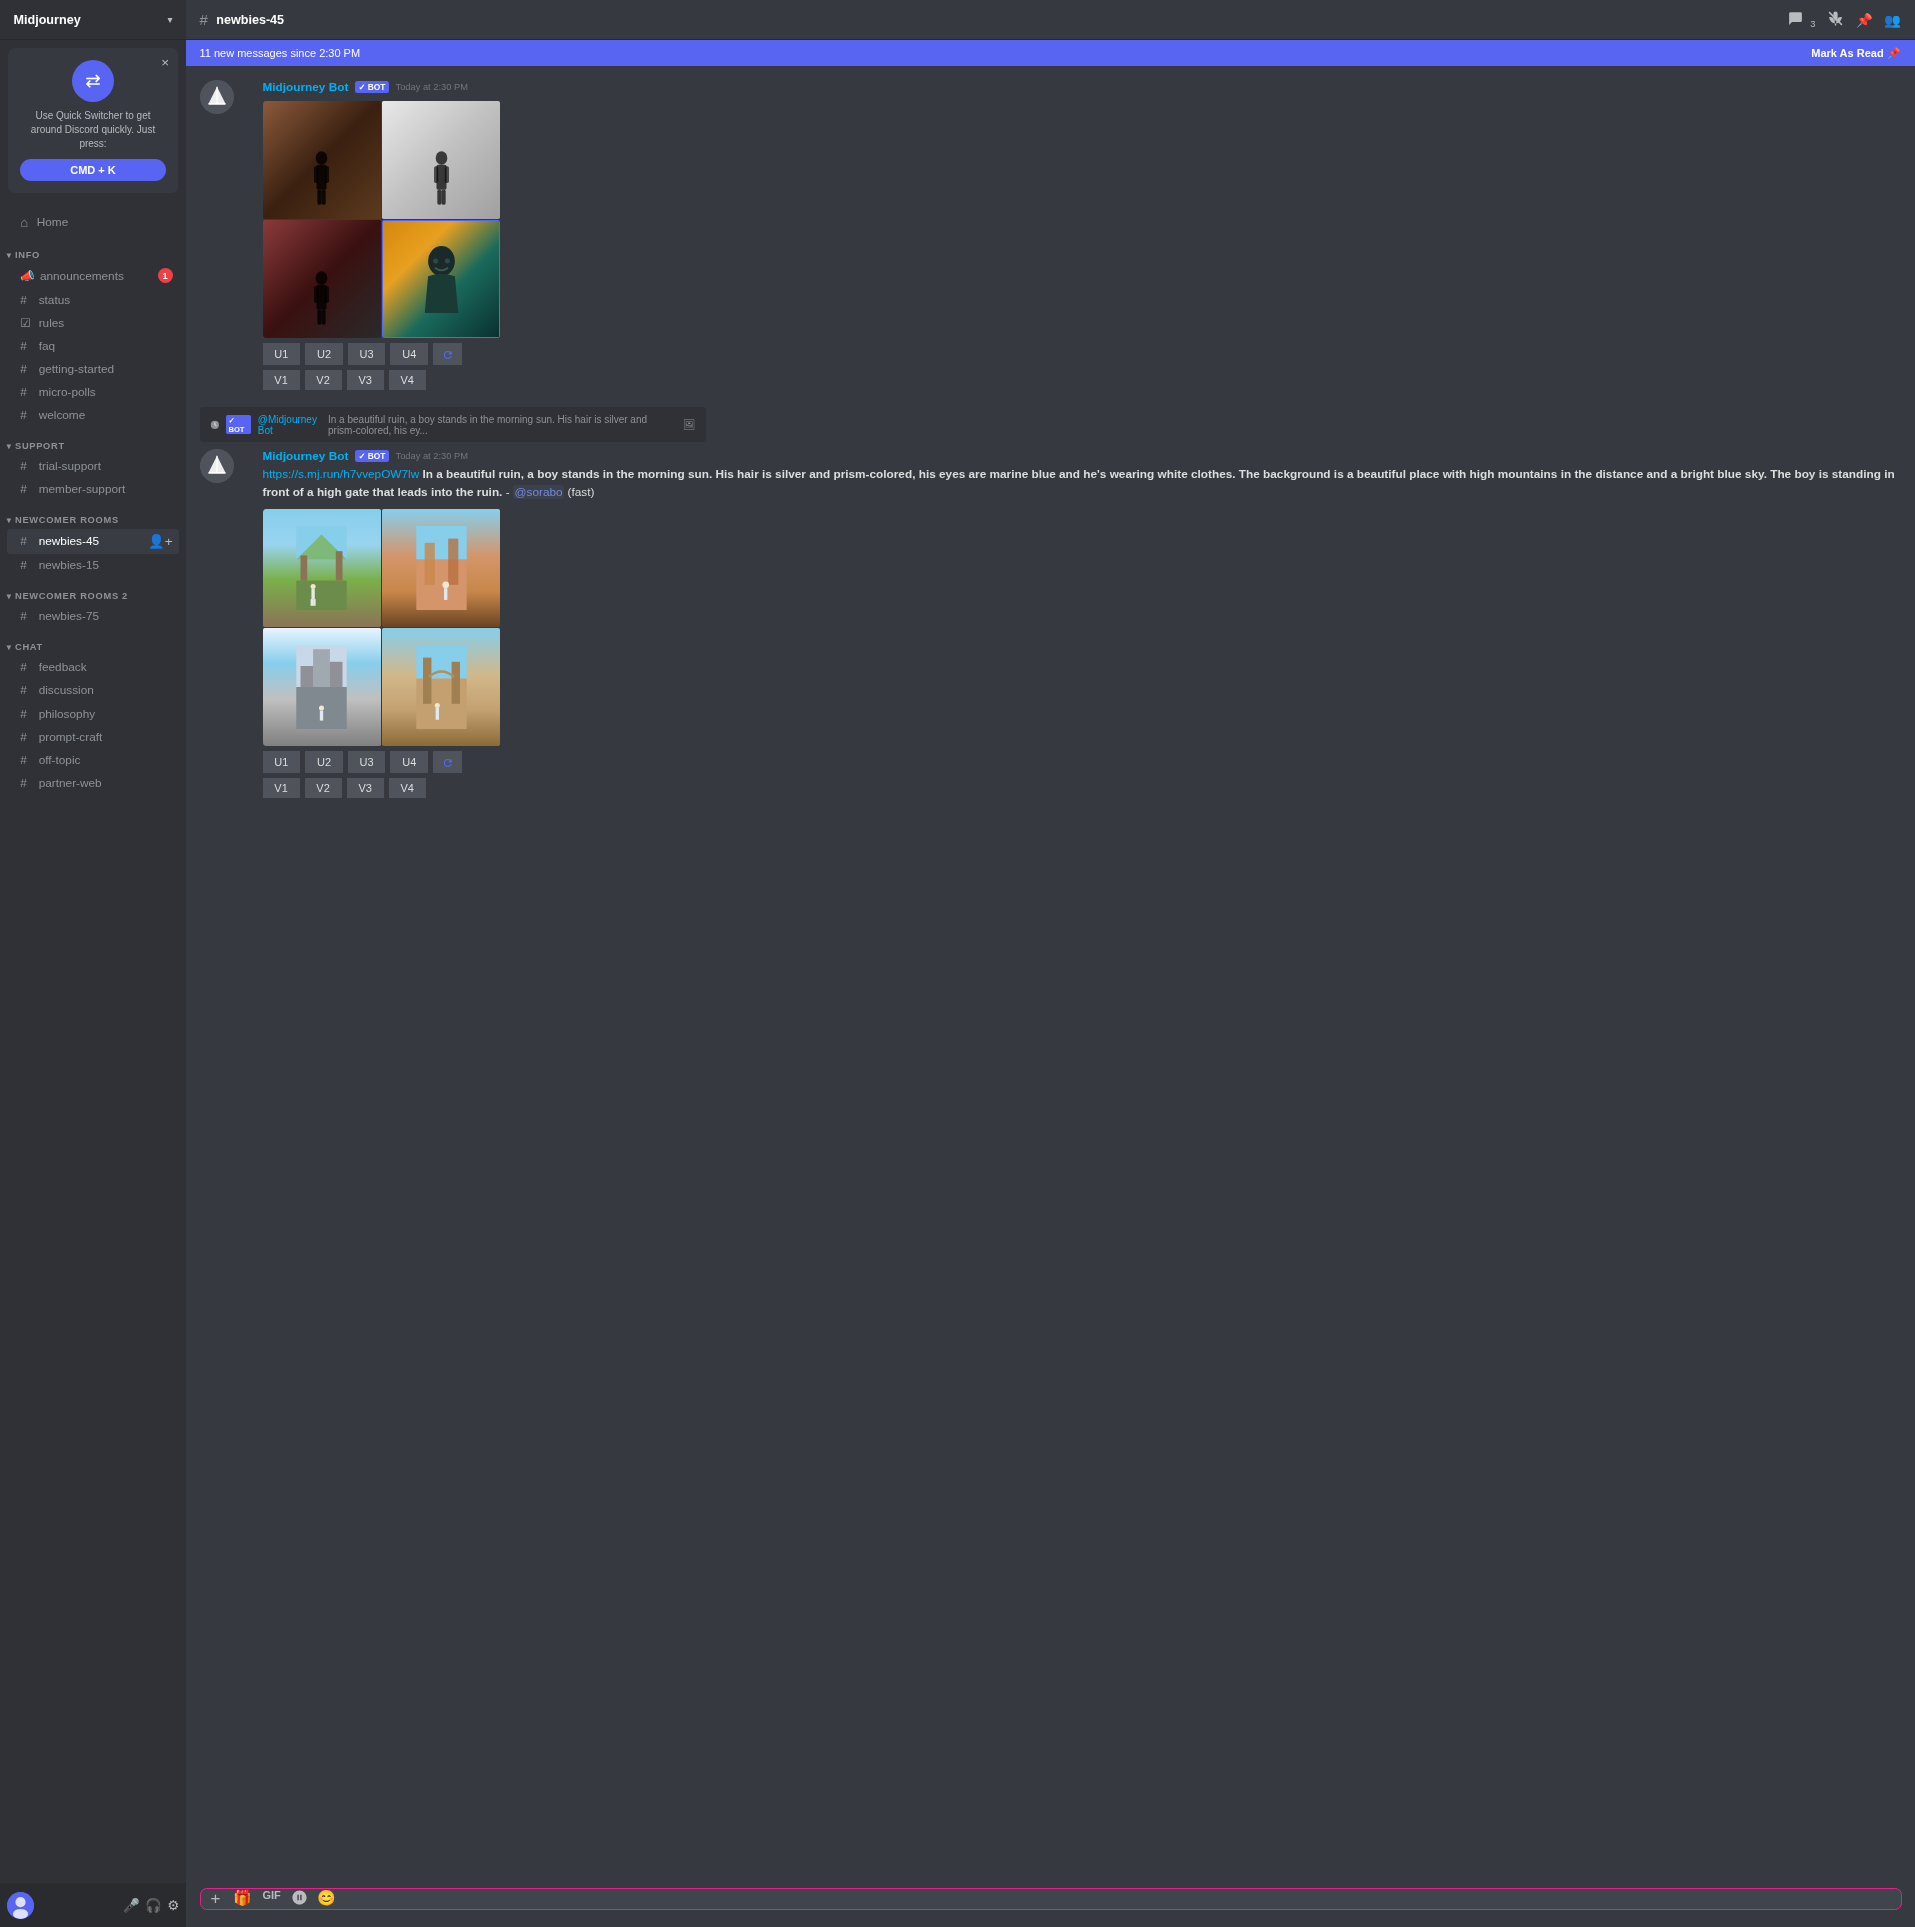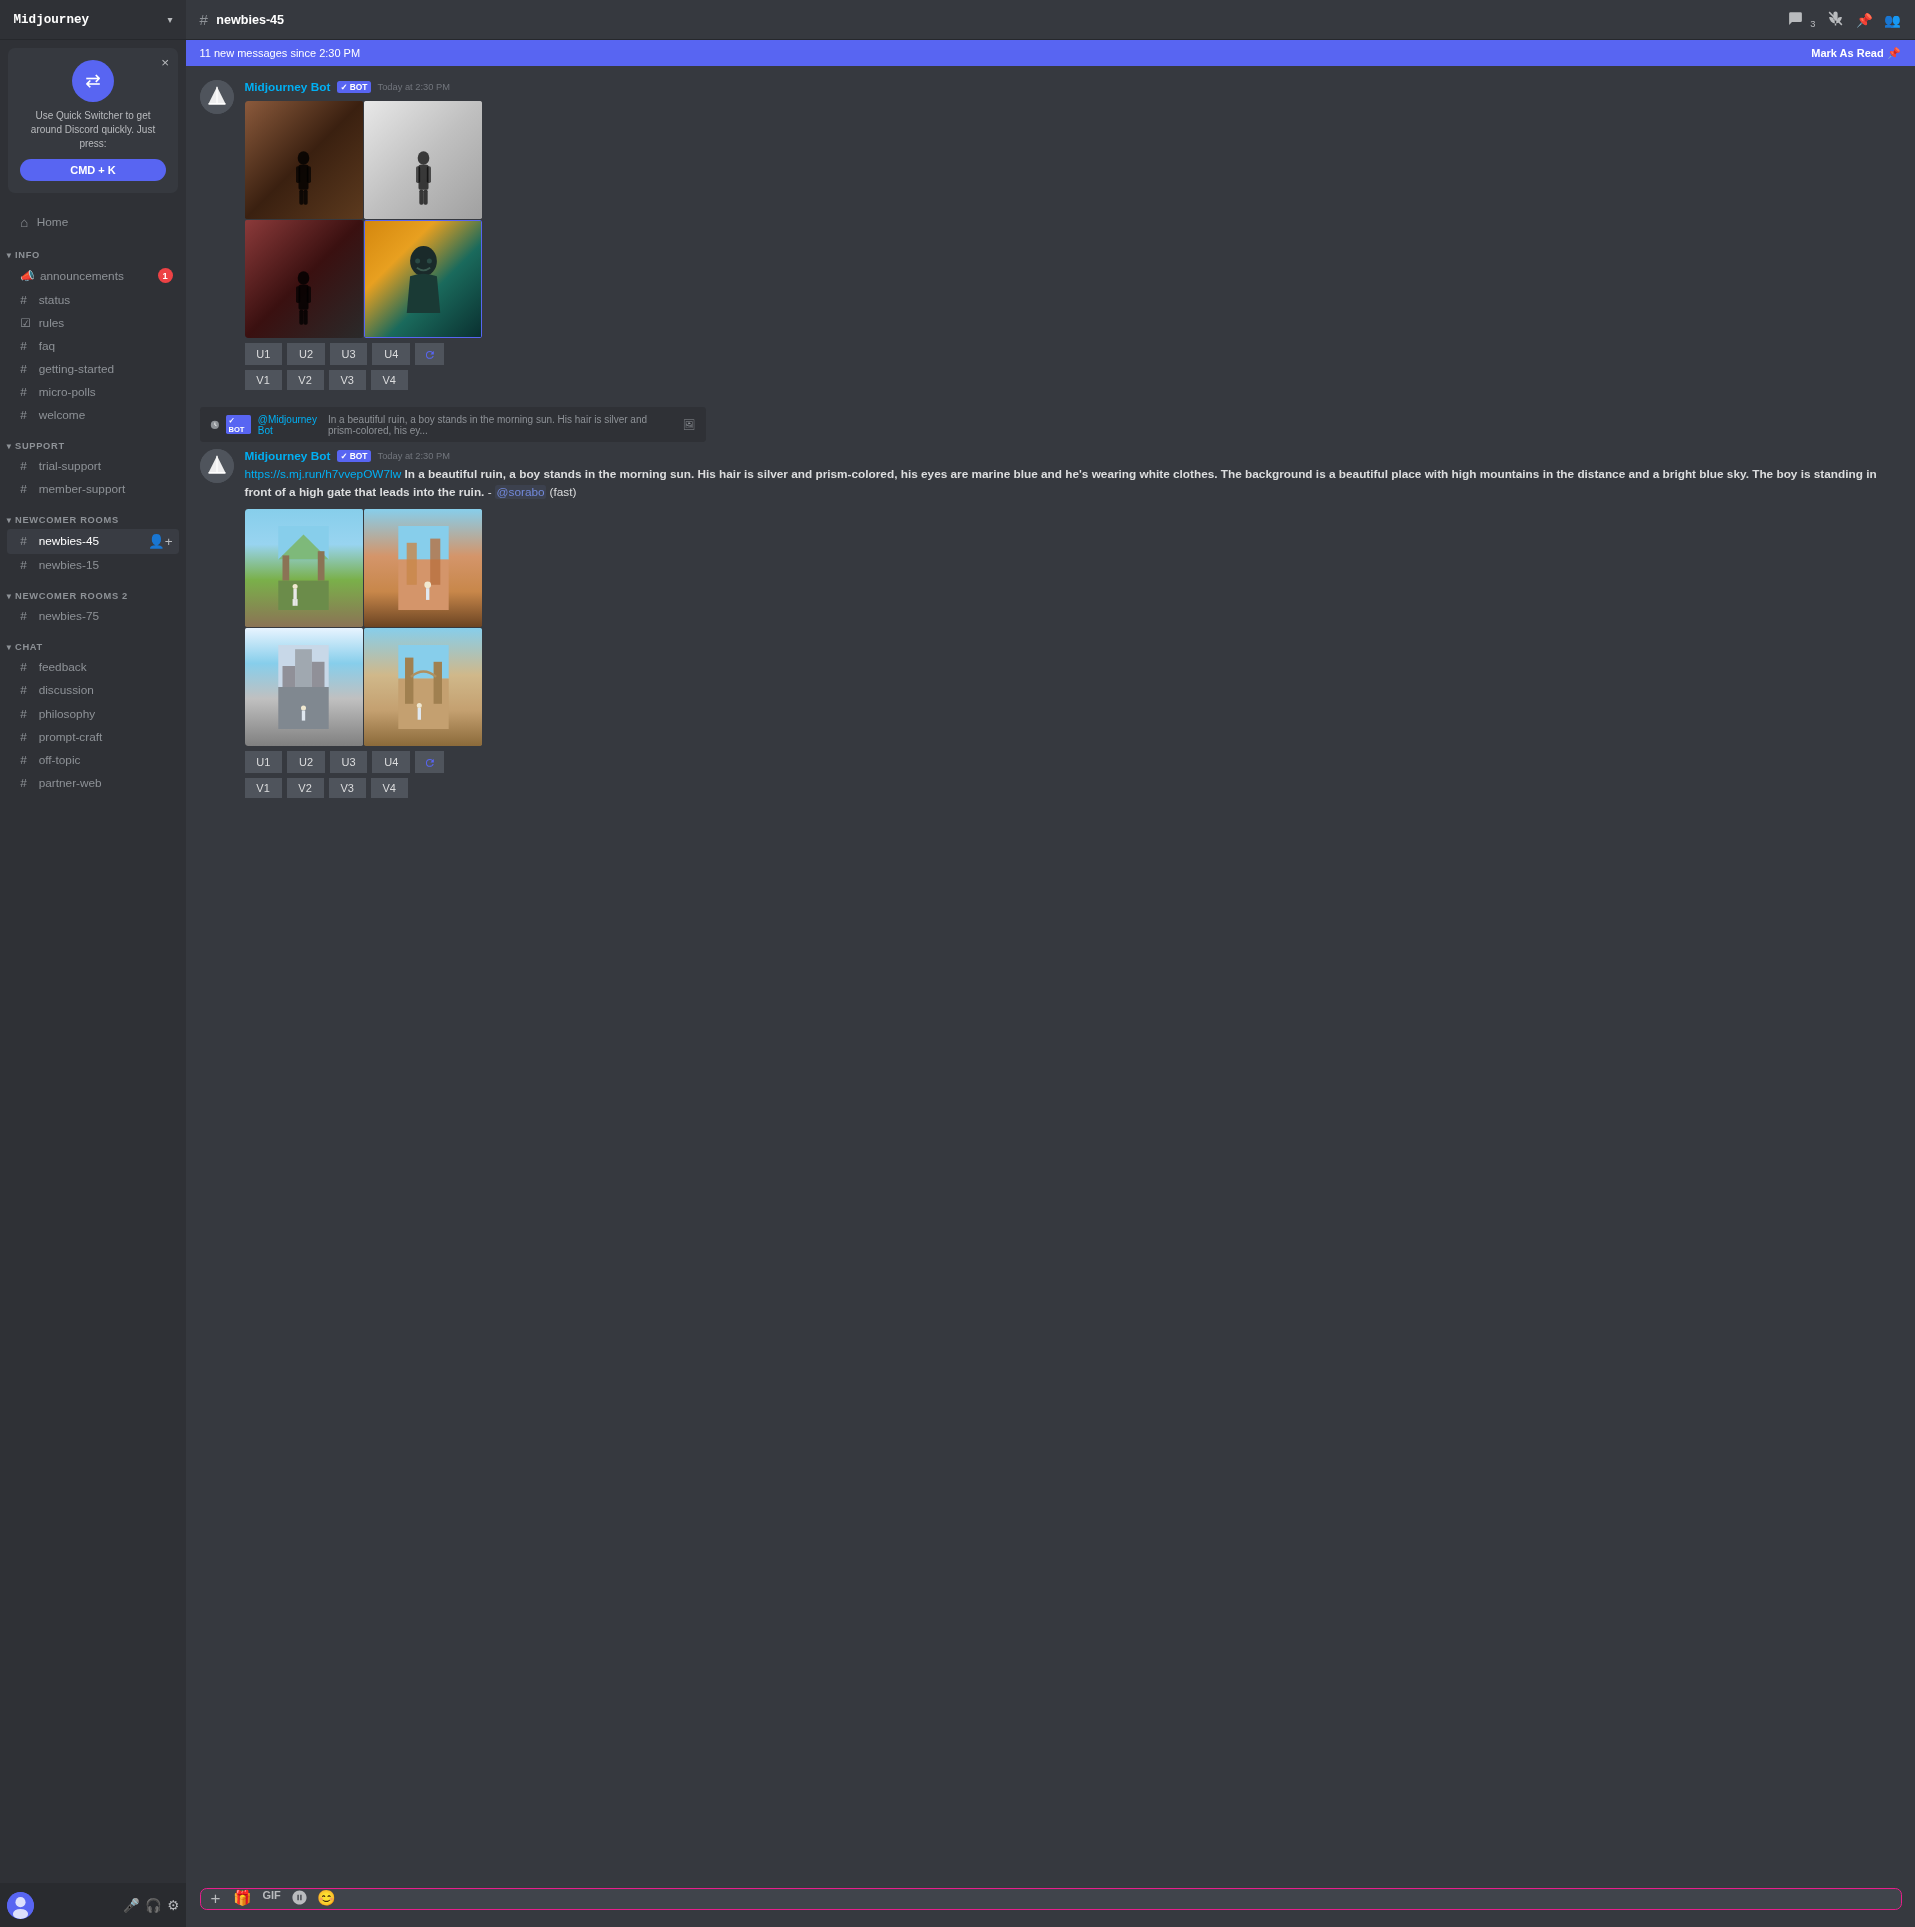--- a/index.html
+++ b/index.html
@@ -31,21 +31,20 @@
       padding: 0 13.5px;
       height: 40px;
       background: #2f3136;
       border-bottom: 0.8px solid #26282c;
       cursor: pointer;
     }
     .server-header-title {
       font-weight: 600;
       color: #fff;
       font-size: 12.6px;
-      font-family: Liberation Mono, monospace;
     }
     .server-header-arrow {
       color: #b9bbbe;
       font-size: 10px;
     }
 
     
     .quick-switcher {
       background: #36393f;
       margin: 8.4px;
@@ -249,21 +248,21 @@
       display: flex;
       flex-direction: column;
       gap: 0;
     }
     .messages-area::-webkit-scrollbar { width: 6.7px; }
     .messages-area::-webkit-scrollbar-track { background: #36393f; }
     .messages-area::-webkit-scrollbar-thumb { background: #202225; border-radius: 3.4px; }
 
     .message-group {
       display: flex;
-      gap: 11px;
+      gap: 29px;
       margin-bottom: 17px;
     }
 
     .message-avatar {
       width: 34px;
       height: 34px;
       border-radius: 50%;
       background: #4f545c;
       min-width: 34px;
       display: flex;

